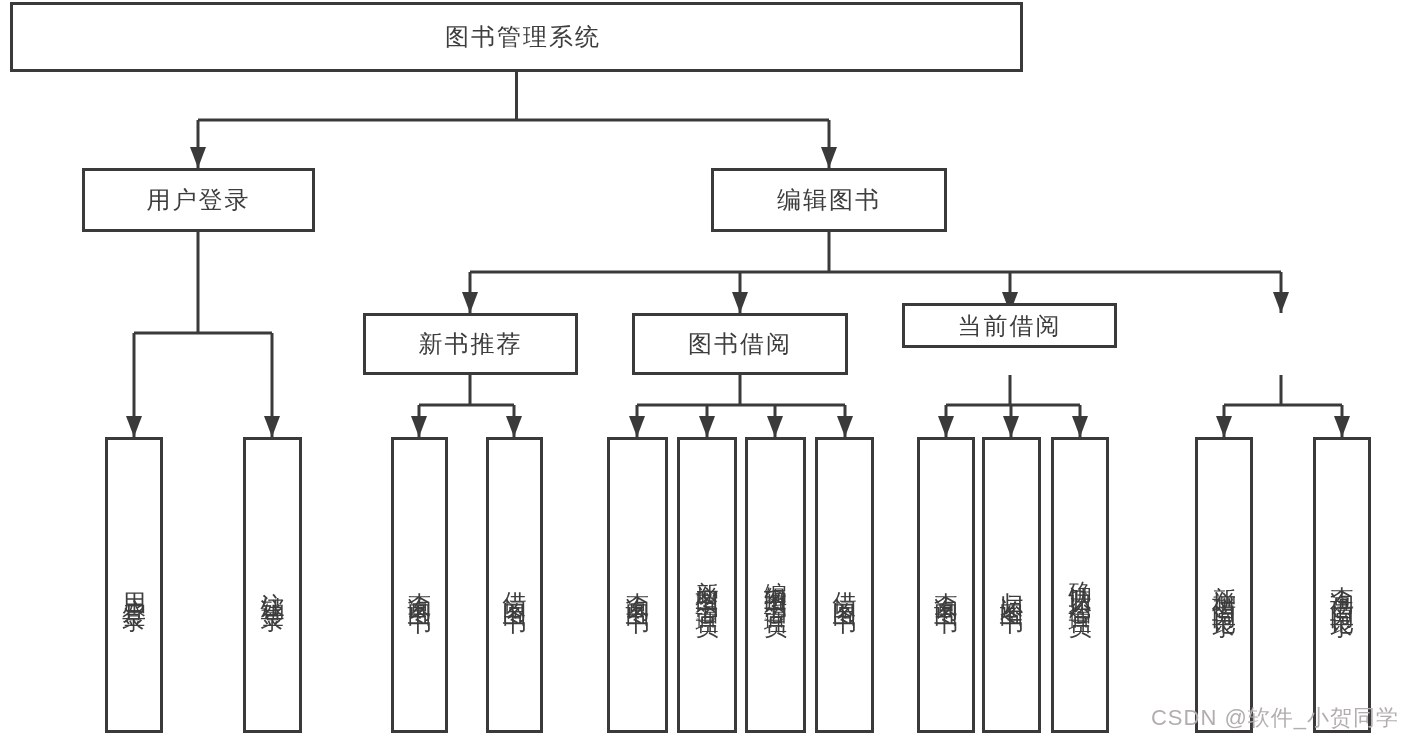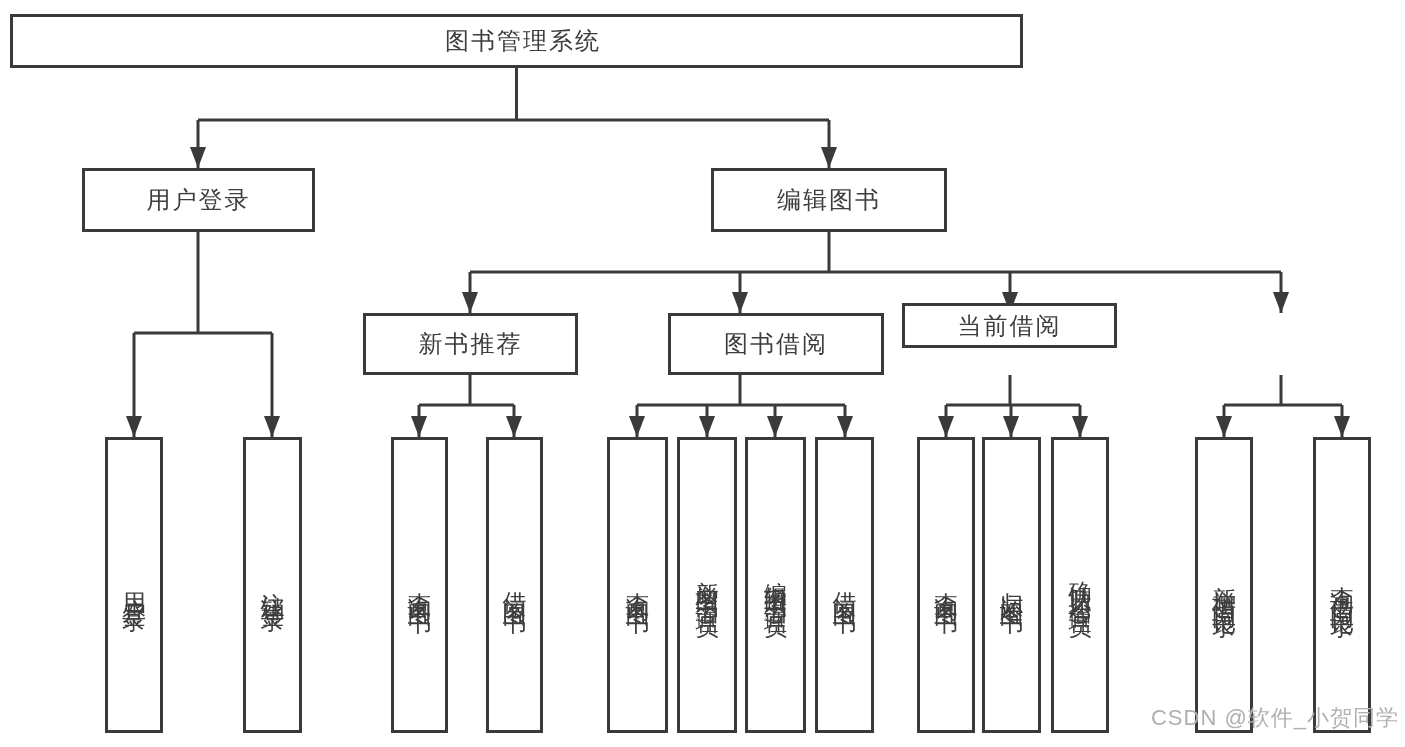--- a/index.html
+++ b/index.html
@@ -55,35 +55,35 @@
     <path d="M1010 375 V405 M946 405 H1080"></path>
     <line x1="946" y1="405" x2="946" y2="437" marker-end="url(#ah)"></line>
     <line x1="1011" y1="405" x2="1011" y2="437" marker-end="url(#ah)"></line>
     <line x1="1080" y1="405" x2="1080" y2="437" marker-end="url(#ah)"></line>
 
     <path d="M1281 375 V405 M1224 405 H1342"></path>
     <line x1="1224" y1="405" x2="1224" y2="437" marker-end="url(#ah)"></line>
     <line x1="1342" y1="405" x2="1342" y2="437" marker-end="url(#ah)"></line>
   </svg>
 
-  <div class="node h" style="left:10px;top:14px;width:1013px;height:54px;padding-left:13px;">
+  <div class="node h" style="left:10px;top:2px;width:1013px;height:70px;padding-left:13px;">
     <span class="label">图书管理系统</span>
   </div>
 
   <div class="node h" style="left:82px;top:168px;width:233px;height:64px;">
     <span class="label">用户登录</span>
   </div>
   <div class="node h" style="left:711px;top:168px;width:236px;height:64px;">
     <span class="label">编辑图书</span>
   </div>
 
   <div class="node h" style="left:363px;top:313px;width:215px;height:62px;font-family:Liberation Serif, serif;">
     <span class="label">新书推荐</span>
   </div>
-  <div class="node h" style="left:632px;top:313px;width:216px;height:62px;margin-left:36px;">
+  <div class="node h" style="left:632px;top:313px;width:216px;height:62px;">
     <span class="label">图书借阅</span>
   </div>
   <div class="node h" style="left:902px;top:303px;width:215px;height:45px;">
     <span class="label">当前借阅</span>
   </div>
 
   <div class="node v" style="left:105px;top:437px;width:58px;height:296px;">
     <span class="label">用户登录</span>
   </div>
   <div class="node v" style="left:243px;top:437px;width:59px;height:296px;">

